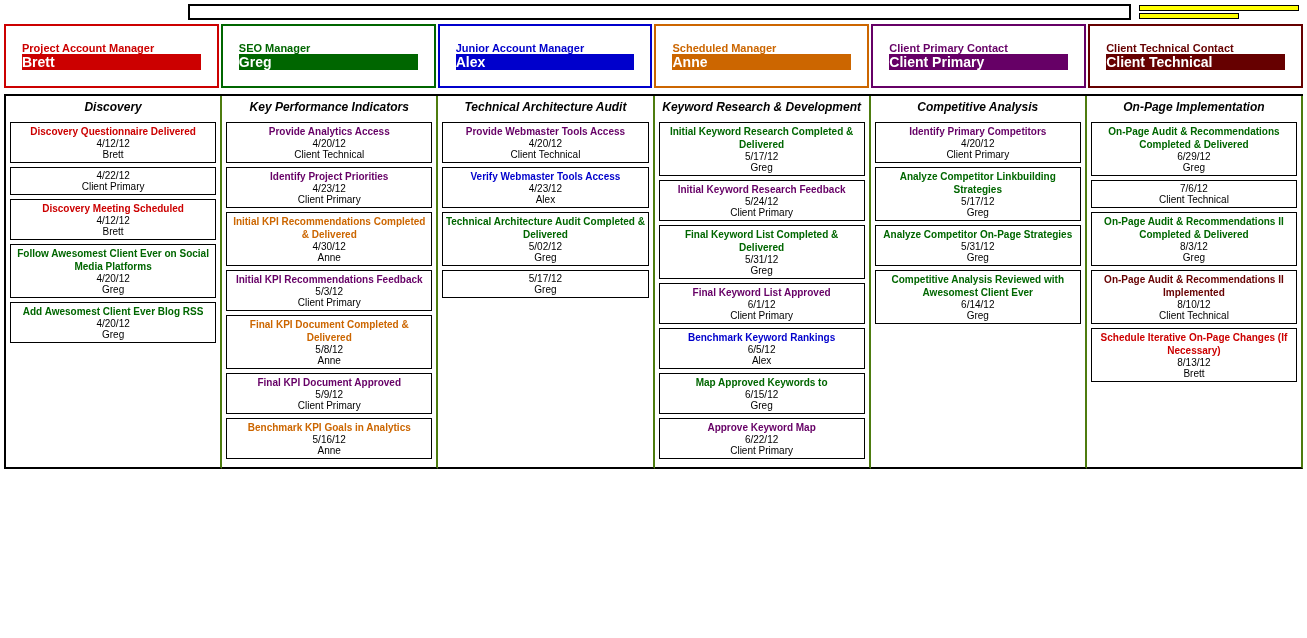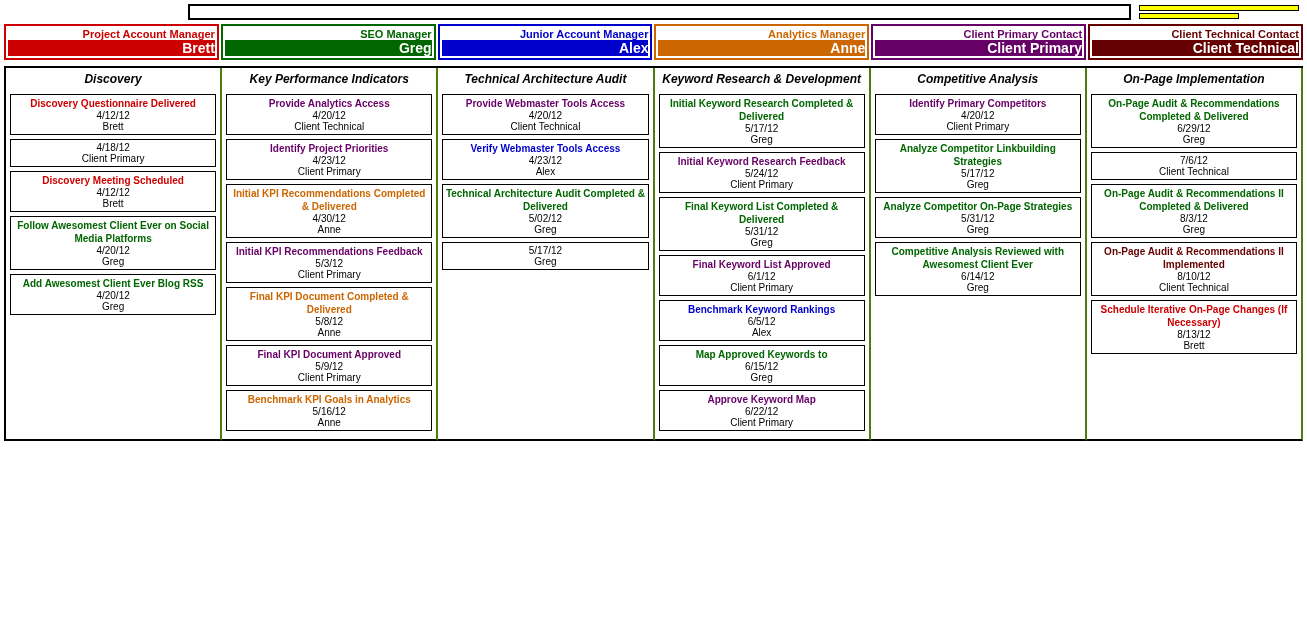--- a/index.html
+++ b/index.html
@@ -30,22 +30,22 @@
       font-weight: bold;
       font-size: 13px;
       padding: 2px 8px;
     }
 
     
     .roles-row { display: flex; margin-bottom: 6px; gap: 2px; }
     .role-cell {
       flex: 1;
       border: 2px solid;
-      text-align: right;
-      padding: 2px;
+      text-align: left;
+      padding: 16px;
     }
     .role-title { font-weight: bold; font-size: 11px; }
     .role-name { font-size: 14px; font-weight: bold; }
 
     
     .columns { display: flex; gap: 0; border-top: 2px solid #000; border-left: 2px solid #000; }
     .col {
       flex: 1;
       border-right: 2px solid #4d7c0f;
       border-bottom: 2px solid #000;
@@ -117,21 +117,21 @@
   </div>
       <div class="role-cell role-seo">
     <div class="role-title">SEO Manager</div>
     <div class="role-name">Greg</div>
   </div>
       <div class="role-cell role-jam">
     <div class="role-title">Junior Account Manager</div>
     <div class="role-name">Alex</div>
   </div>
       <div class="role-cell role-am">
-    <div class="role-title">Analytics Manager</div>
+    <div class="role-title">Scheduled Manager</div>
     <div class="role-name">Anne</div>
   </div>
       <div class="role-cell role-cpc">
     <div class="role-title">Client Primary Contact</div>
     <div class="role-name">Client Primary</div>
   </div>
       <div class="role-cell role-ctc">
     <div class="role-title">Client Technical Contact</div>
     <div class="role-name">Client Technical</div>
   </div>
@@ -139,21 +139,21 @@
 
   <div class="columns" id="columns-grid">
       <div class="col">
         <div class="col-header">Discovery</div>
         <div class="task-card">
       <div class="task-title" style="color:#cc0000">Discovery Questionnaire Delivered</div>
       <div class="task-date">4/12/12</div>
       <div class="task-owner">Brett</div>
     </div>
         <div class="task-card">
-      <div class="task-date">4/18/12</div>
+      <div class="task-date">4/22/12</div>
       <div class="task-owner">Client Primary</div>
     </div>
         <div class="task-card">
       <div class="task-title" style="color:#cc0000">Discovery Meeting Scheduled</div>
       <div class="task-date">4/12/12</div>
       <div class="task-owner">Brett</div>
     </div>
         <div class="task-card">
       <div class="task-title" style="color:#006600">Follow Awesomest Client Ever on Social Media Platforms</div>
       <div class="task-date">4/20/12</div>

